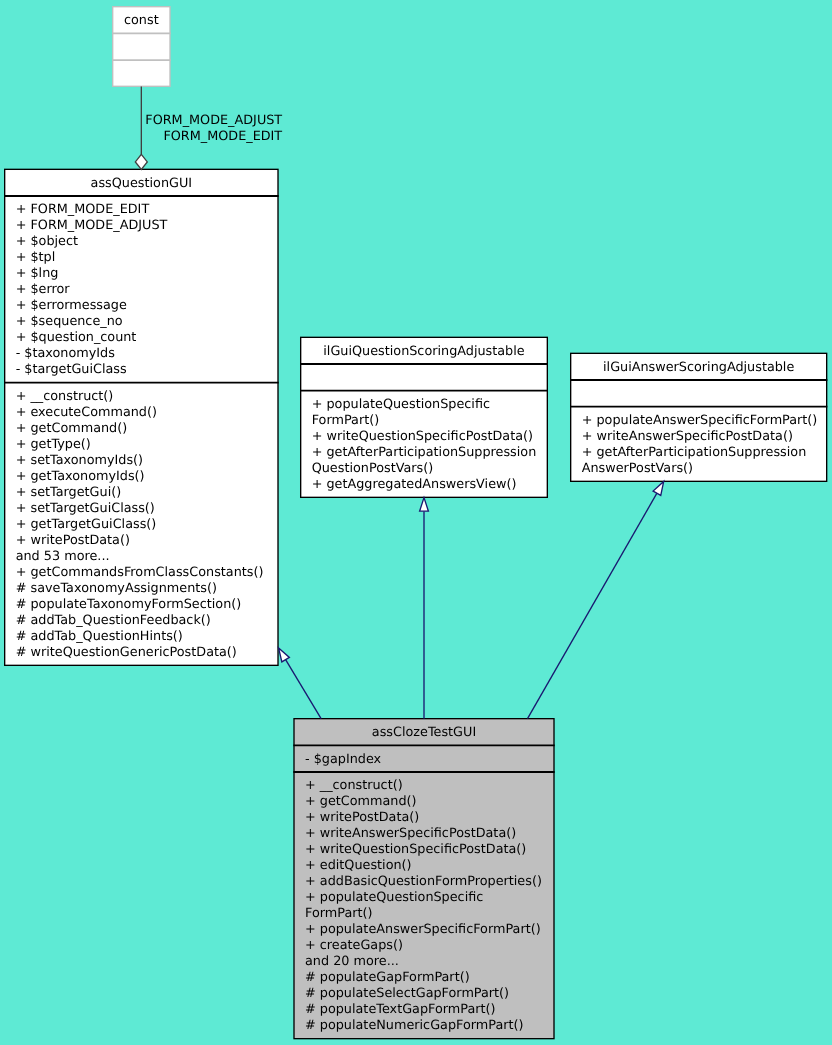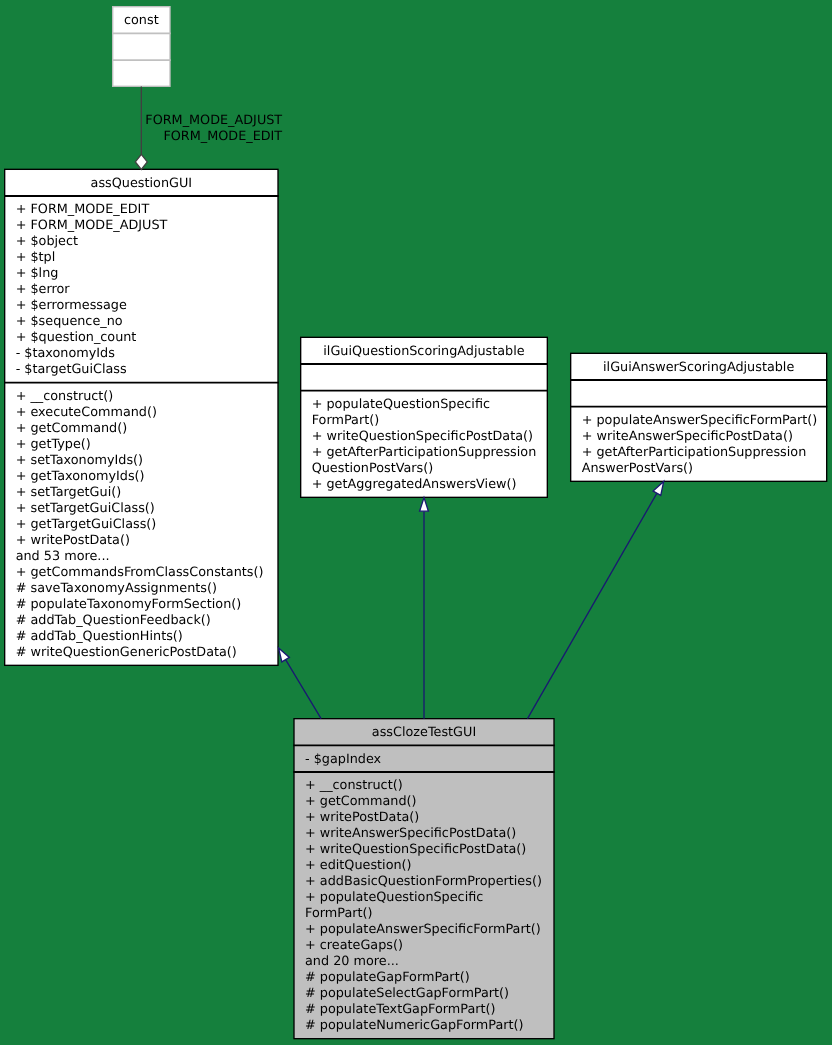--- a/index.html
+++ b/index.html
@@ -1,19 +1,19 @@
 <!DOCTYPE html>
 <html><head>
 <meta charset="utf-8">
 <title>assClozeTestGUI class diagram</title>
 <style>
   html,body{margin:0;padding:0;background:#ffffff;}
   body{width:832px;height:1045px;overflow:hidden;
        font-family:"DejaVu Sans", sans-serif;}
-  #diagram{position:relative;width:832px;height:1045px;background:#15803d;}
+  #diagram{position:relative;width:832px;height:1045px;background:#5eead4;}
   
   #graph{position:absolute;left:0;top:0;will-change:opacity;}
   #graph text{font-family:"DejaVu Sans", sans-serif;font-size:12.8px;fill:#000000;
               -webkit-font-smoothing:antialiased;text-rendering:geometricPrecision;
               white-space:pre;}
 </style>
 </head>
 <body>
 
 <div id="diagram">

